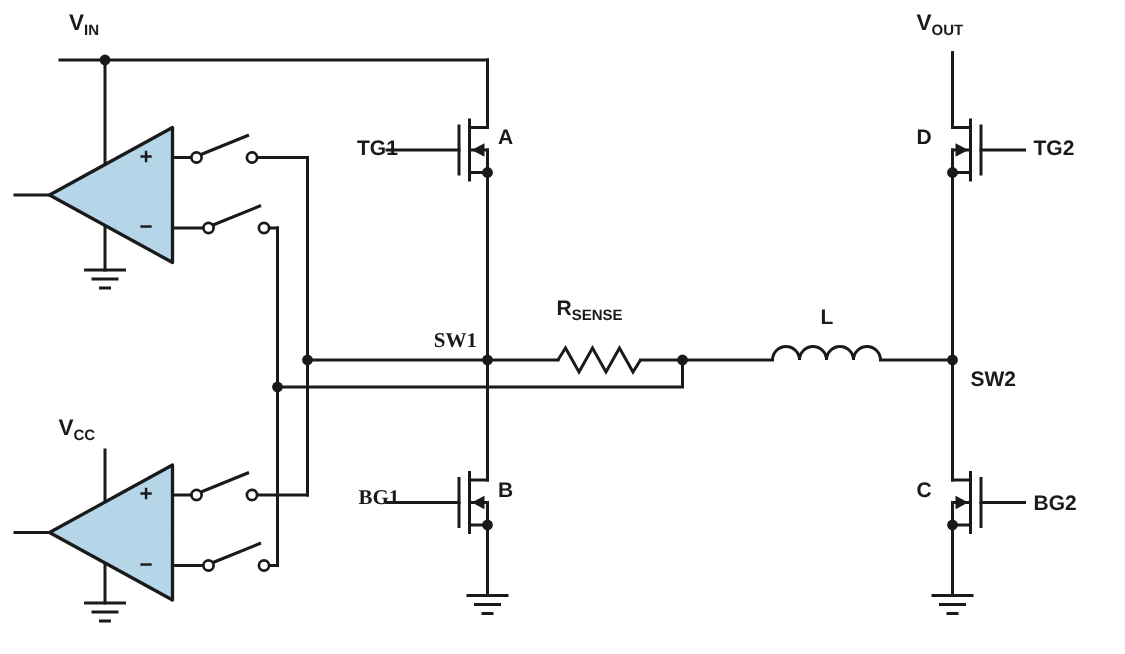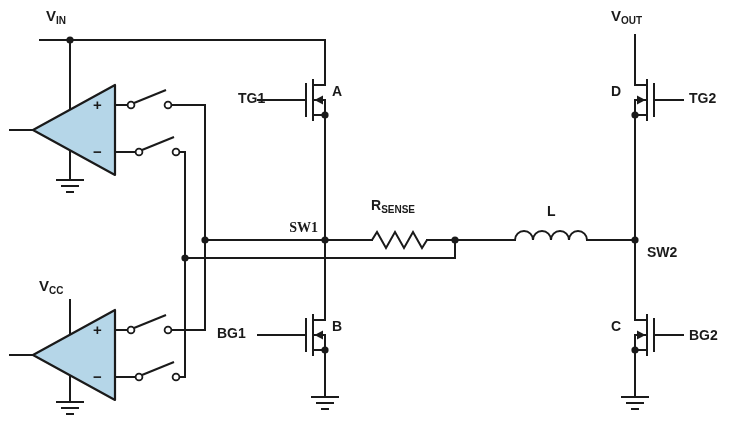--- a/index.html
+++ b/index.html
@@ -179,21 +179,21 @@
       <circle class="dot" cx="635" cy="240" r="3.6"></circle>
       <circle class="dot" cx="635" cy="350" r="3.6"></circle>
     </g>
   </svg>
 
   <div class="lbl big" style="left:46px;top:8px;"><span>V</span><span class="sub">IN</span></div>
   <div class="lbl big" style="left:611px;top:8px;text-align:right;"><span>V</span><span class="sub">OUT</span></div>
   <div class="lbl big" style="left:39px;top:278px;"><span>V</span><span class="sub">CC</span></div>
 
   <div class="lbl" style="left:238px;top:91px;">TG1</div>
-  <div class="lbl" style="left:217px;top:326px;">BG1</div>
+  <div class="lbl" style="left:239px;top:326px;font-family:Liberation Serif, serif;">BG1</div>
   <div class="lbl" style="left:689px;top:91px;text-align:center;">TG2</div>
   <div class="lbl" style="left:689px;top:328px;">BG2</div>
 
   <div class="lbl right" style="left:284px;top:221px;width:34px;font-family:Liberation Serif, serif;">SW1</div>
   <div class="lbl" style="left:647px;top:221px;margin-top:24px;">SW2</div>
 
   <div class="lbl" style="left:371px;top:198px;"><span>R</span><span class="sub">SENSE</span></div>
   <div class="lbl" style="left:547px;top:204px;">L</div>
 
   <div class="lbl" style="left:332px;top:84px;">A</div>

